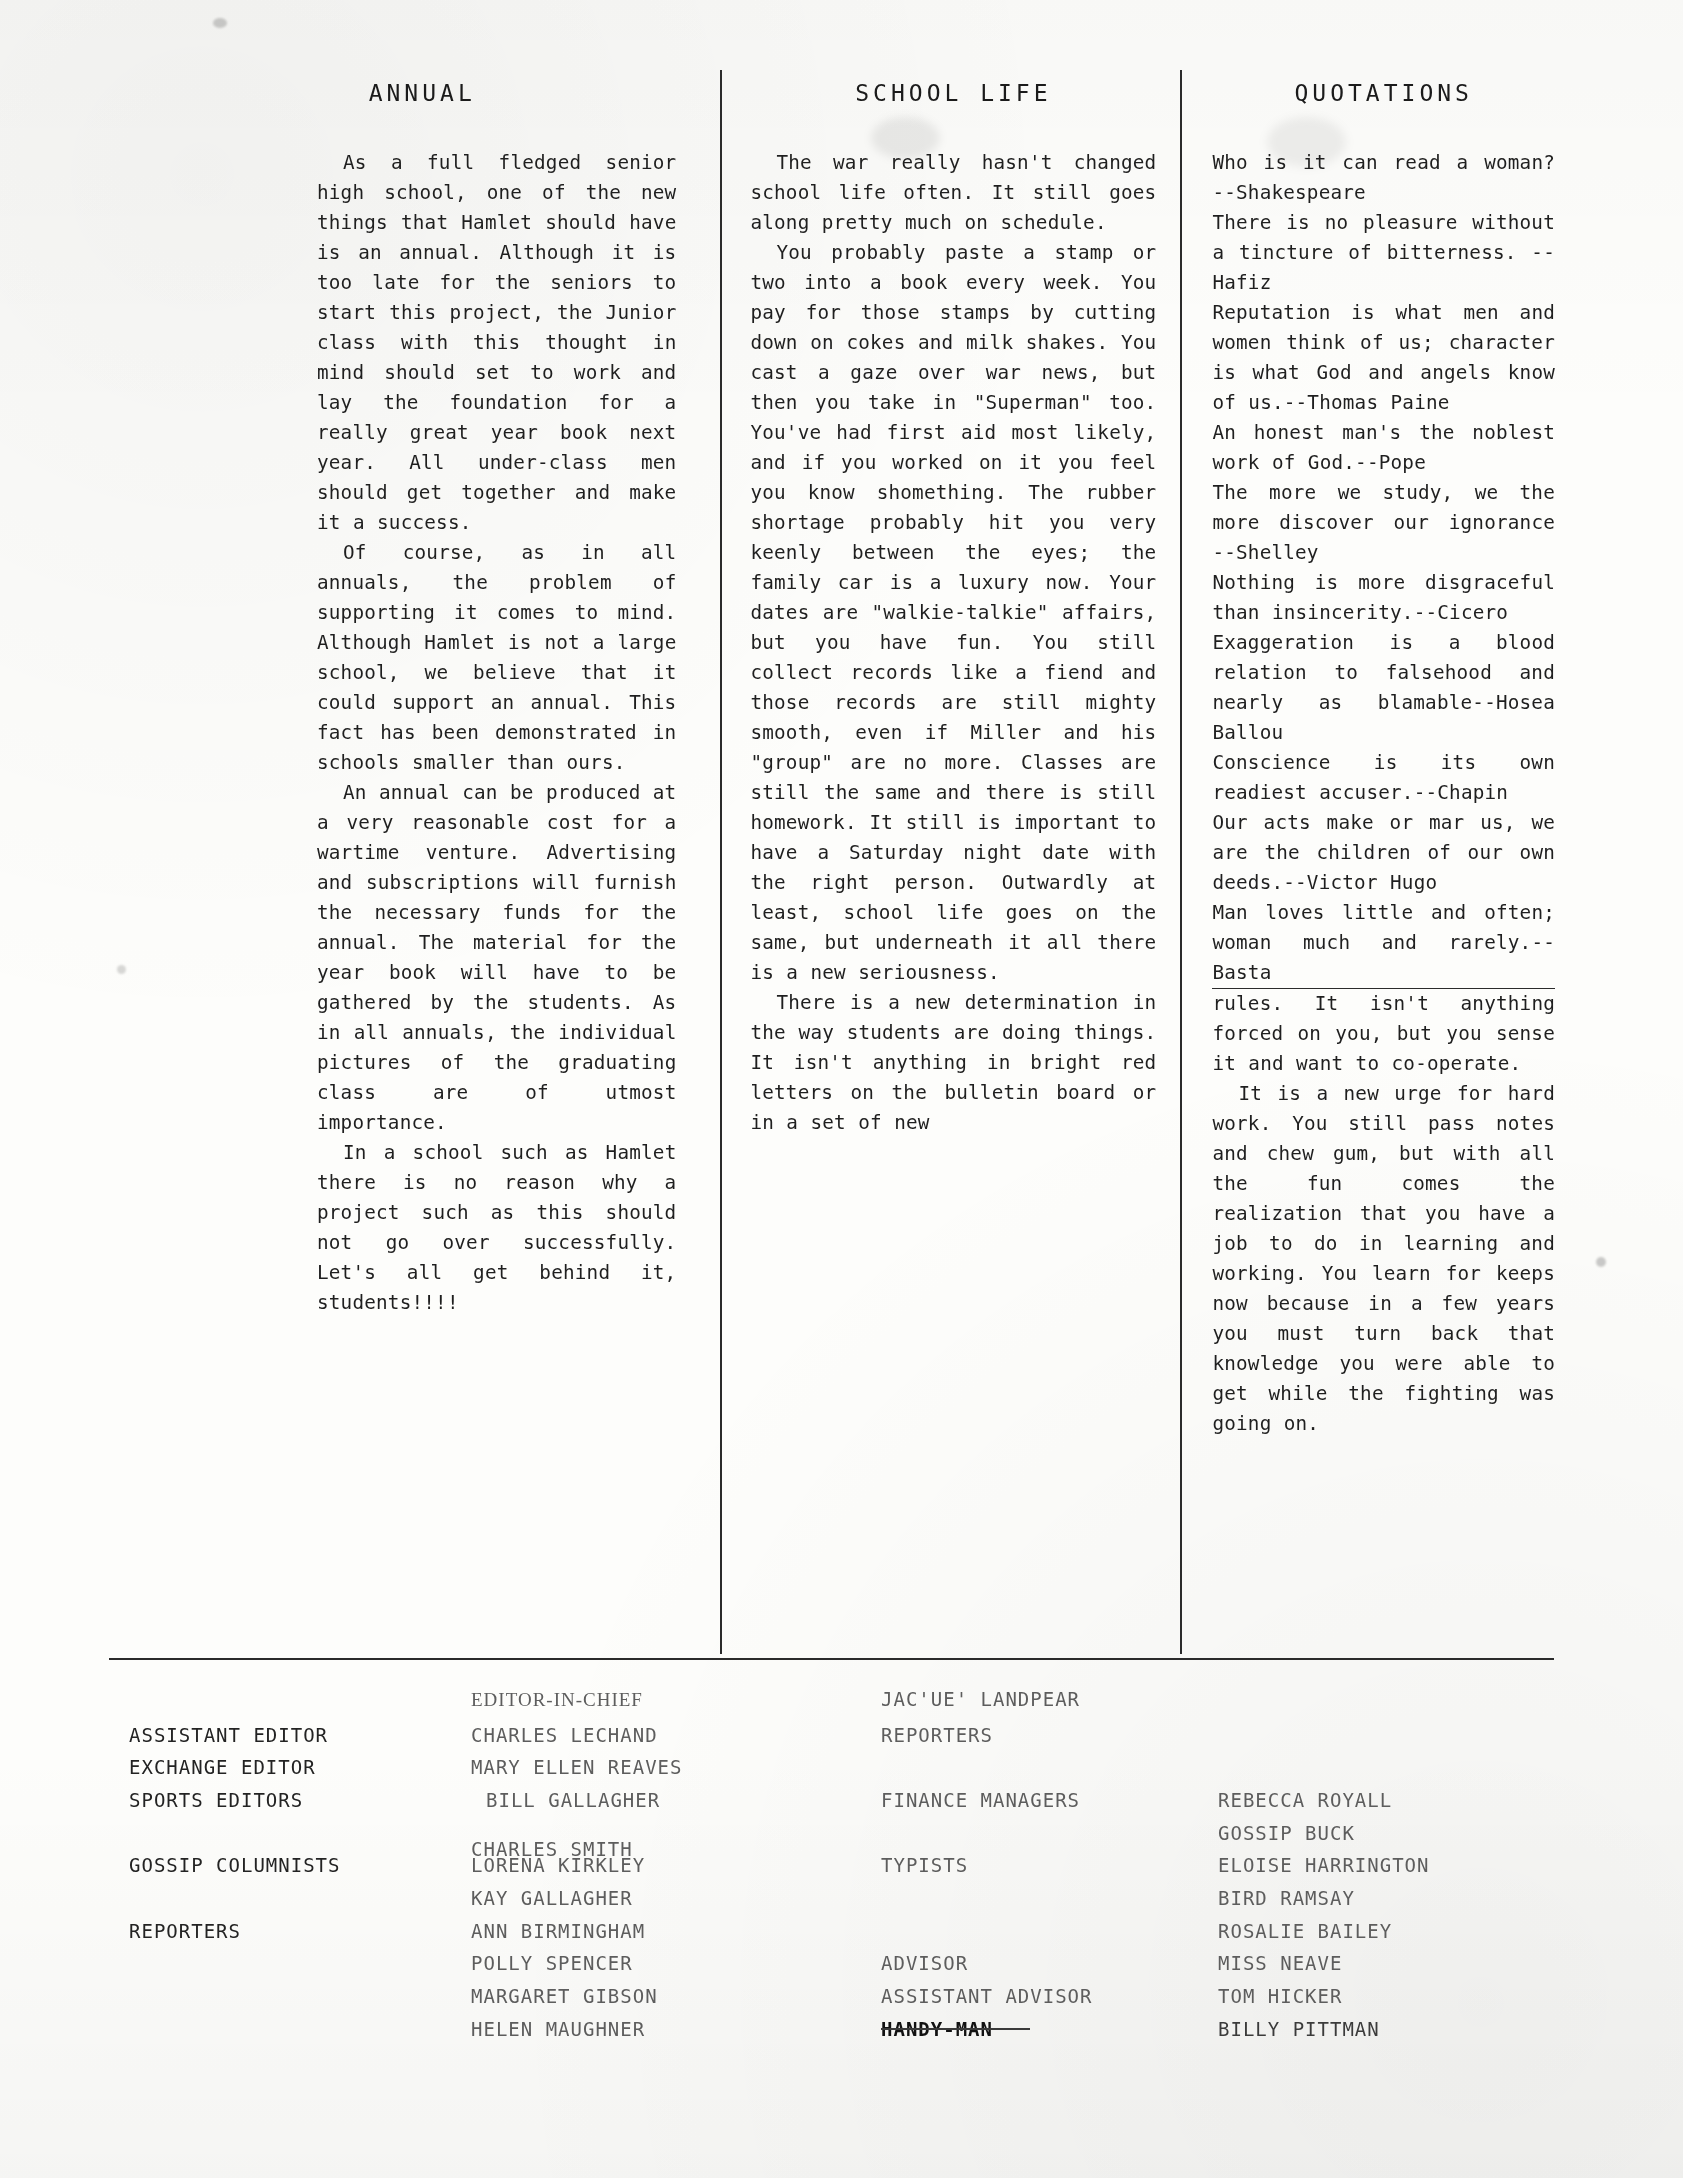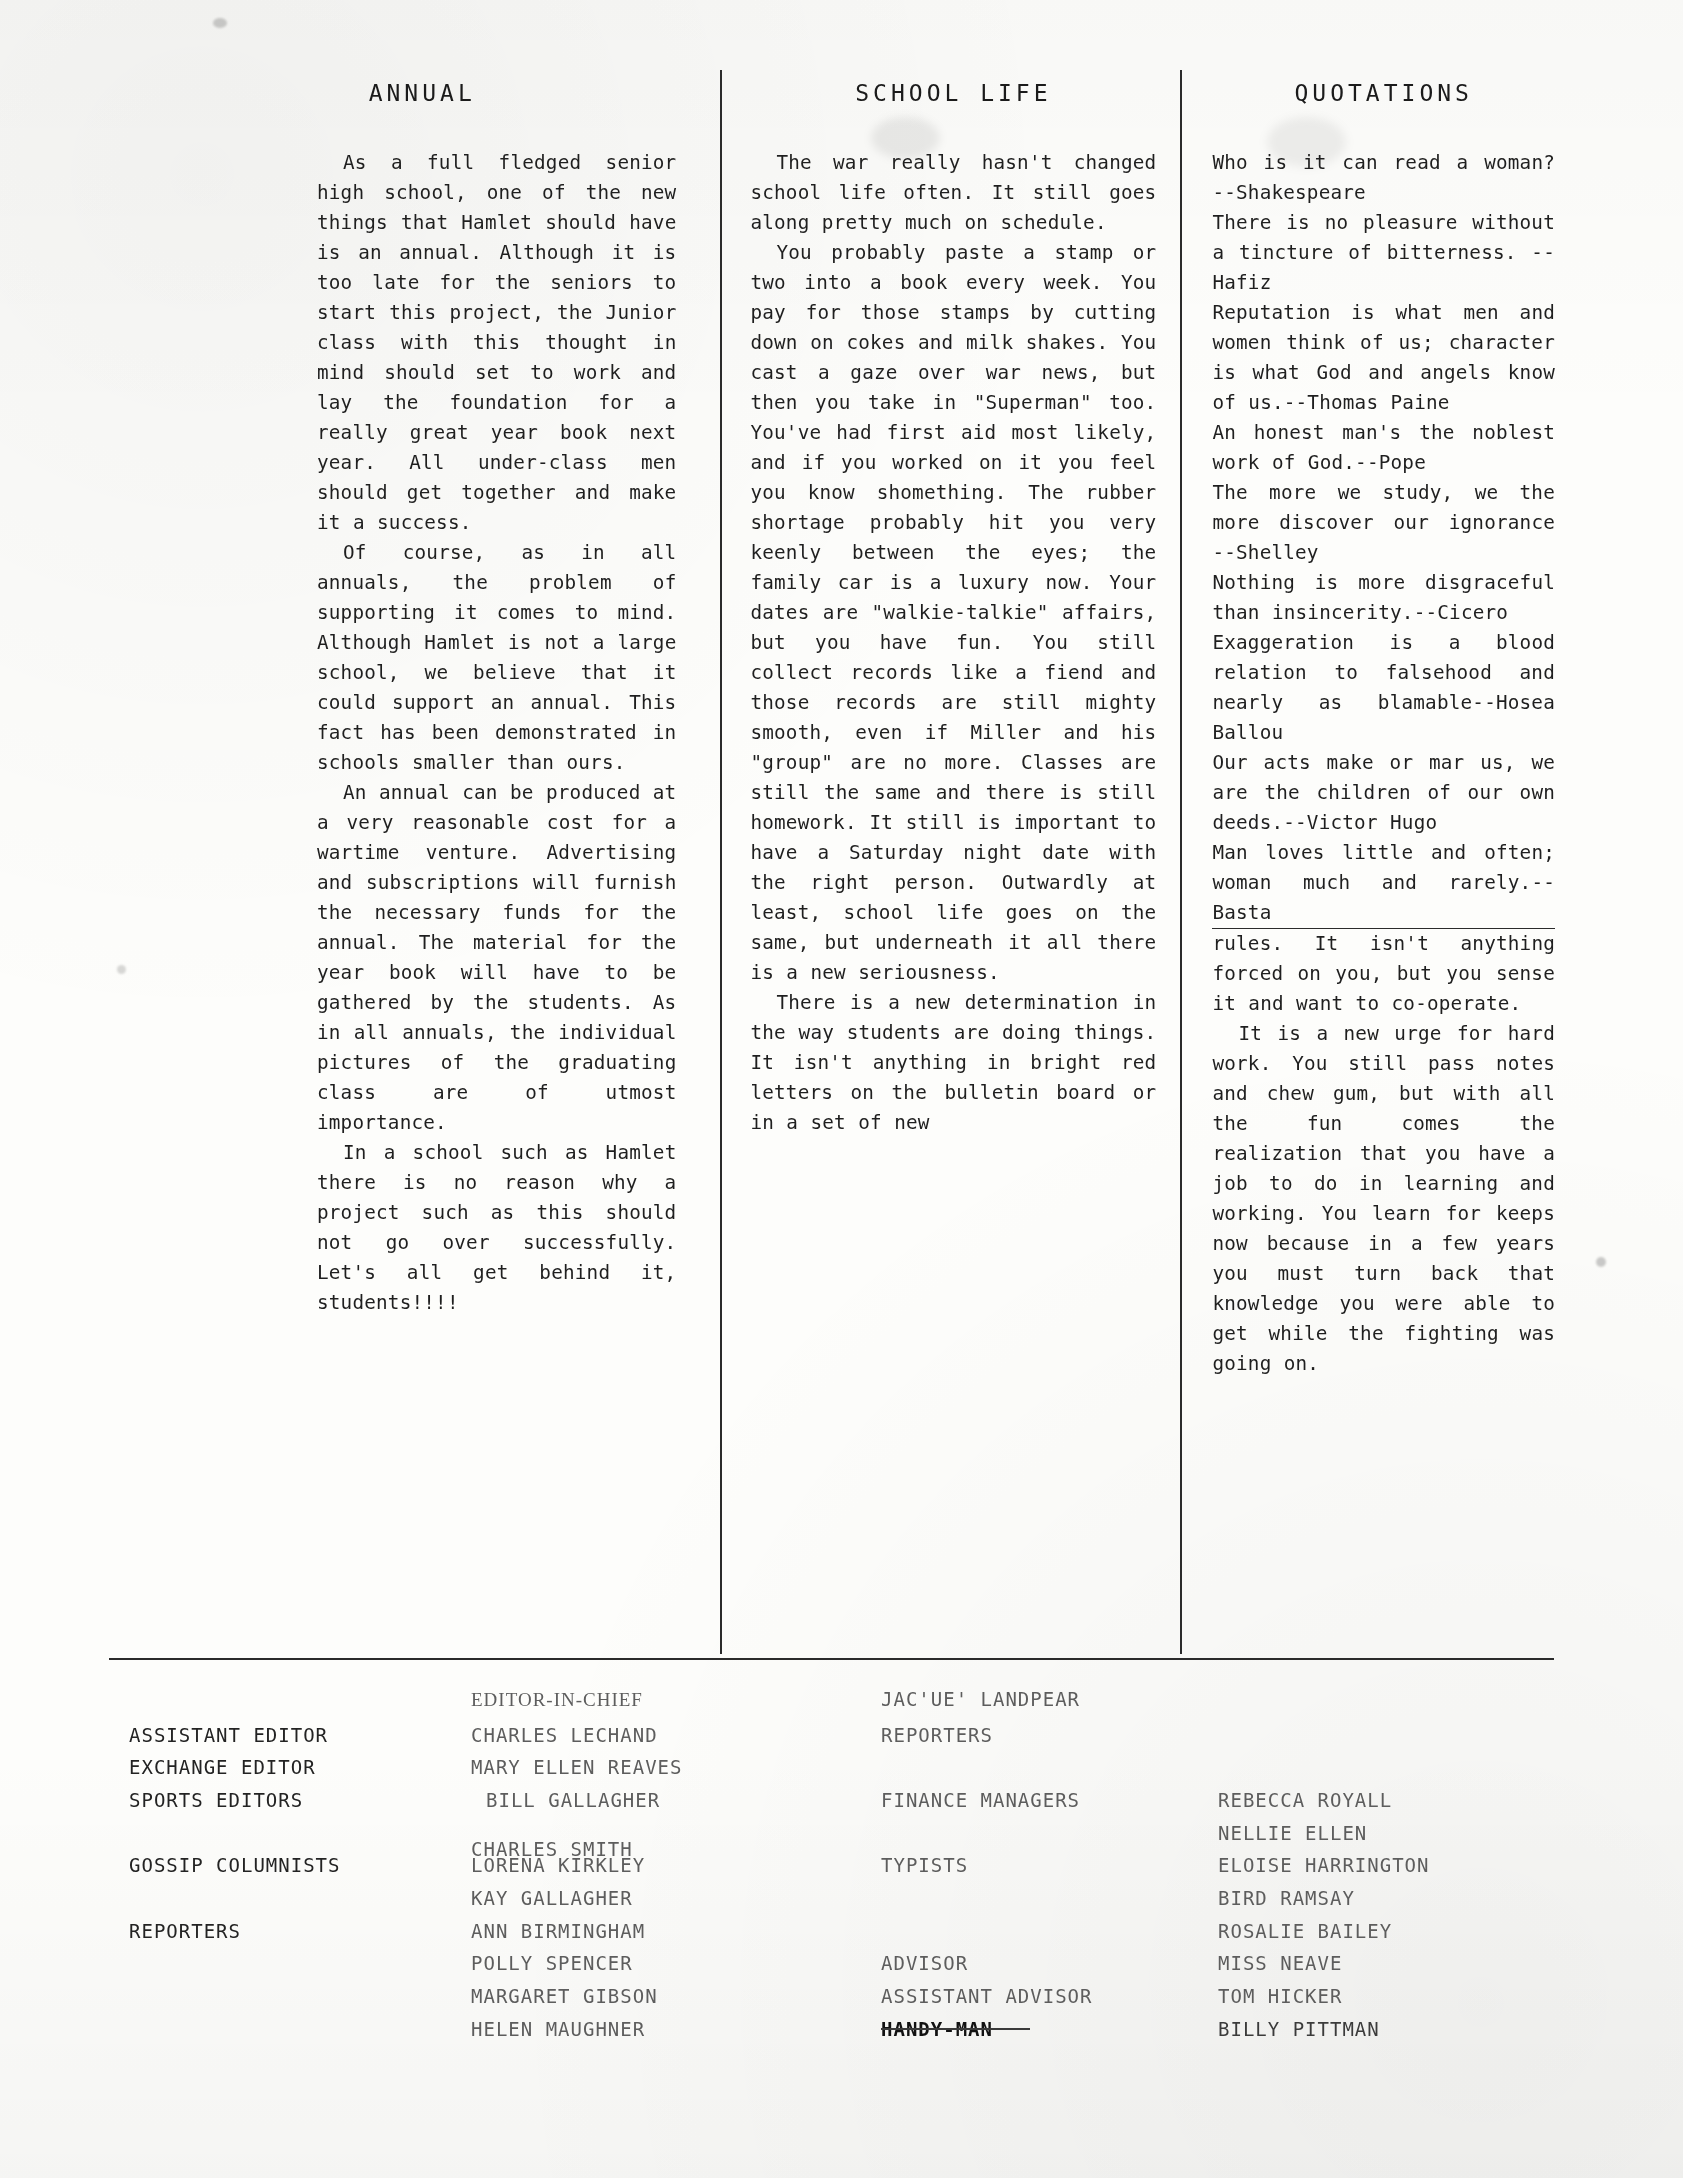--- a/index.html
+++ b/index.html
@@ -166,20 +166,21 @@
 
       <div class="col col-3">
         <div class="col-head">QUOTATIONS</div>
         <p class="para">Who is it can read a woman? --Shakespeare</p>
         <p class="para">There is no pleasure without a tincture of bitterness. --Hafiz</p>
         <p class="para">Reputation is what men and women think of us; character is what God and angels know of us.--Thomas Paine</p>
         <p class="para">An honest man's the noblest work of God.--Pope</p>
         <p class="para">The more we study, we the more discover our ignorance --Shelley</p>
         <p class="para">Nothing is more disgraceful than insincerity.--Cicero</p>
         <p class="para">Exaggeration is a blood relation to falsehood and nearly as blamable--Hosea Ballou</p>
+        <p class="para">Conscience is its own readiest accuser.--Chapin</p>
         <p class="para">Our acts make or mar us, we are the children of our own deeds.--Victor Hugo</p>
         <p class="para underline-ink">Man loves little and often; woman much and rarely.--Basta</p>
         <p class="para">rules. It isn't anything forced on you, but you sense it and want to co-operate.</p>
         <p class="para indented">It is a new urge for hard work. You still pass notes and chew gum, but with all the fun comes the realization that you have a job to do in learning and working. You learn for keeps now because in a few years you must turn back that knowledge you were able to get while the fighting was going on.</p>
       </div>
 
     </div>
   </div>
 
   <div class="masthead-rule"></div>
@@ -208,21 +209,21 @@
       <div class="cell c-name lightest" style="left:342px; top:330px;">HELEN MAUGHNER</div>
 
       <div class="cell c-title lightest" style="left:752px; top:36px;">REPORTERS</div>
       <div class="cell c-title lightest" style="left:752px; top:101px;">FINANCE MANAGERS</div>
       <div class="cell c-title lightest" style="left:752px; top:166px;">TYPISTS</div>
       <div class="cell c-title lightest" style="left:752px; top:264px;">ADVISOR</div>
       <div class="cell c-title lightest" style="left:752px; top:297px;">ASSISTANT ADVISOR</div>
       <div class="cell c-title bold-ink" style="left:752px; top:330px;">HANDY-MAN</div>
 
       <div class="cell c-name lightest" style="left:1089px; top:101px;">REBECCA ROYALL</div>
-      <div class="cell c-name lightest" style="left:1089px; top:134px;">NELLIE ELLEN</div>
+      <div class="cell c-name lightest" style="left:1089px; top:134px;">GOSSIP BUCK</div>
       <div class="cell c-name lightest" style="left:1089px; top:166px;">ELOISE HARRINGTON</div>
       <div class="cell c-name lightest" style="left:1089px; top:199px;">BIRD RAMSAY</div>
       <div class="cell c-name lightest" style="left:1089px; top:232px;">ROSALIE BAILEY</div>
       <div class="cell c-name lightest" style="left:1089px; top:264px;">MISS NEAVE</div>
       <div class="cell c-name lightest" style="left:1089px; top:297px;">TOM HICKER</div>
       <div class="cell c-name" style="left:1089px; top:330px;">BILLY PITTMAN</div>
 
       <div class="hand-line" style="left:752px; top:345px; width:149px;"></div>
     </div>
   </div>

